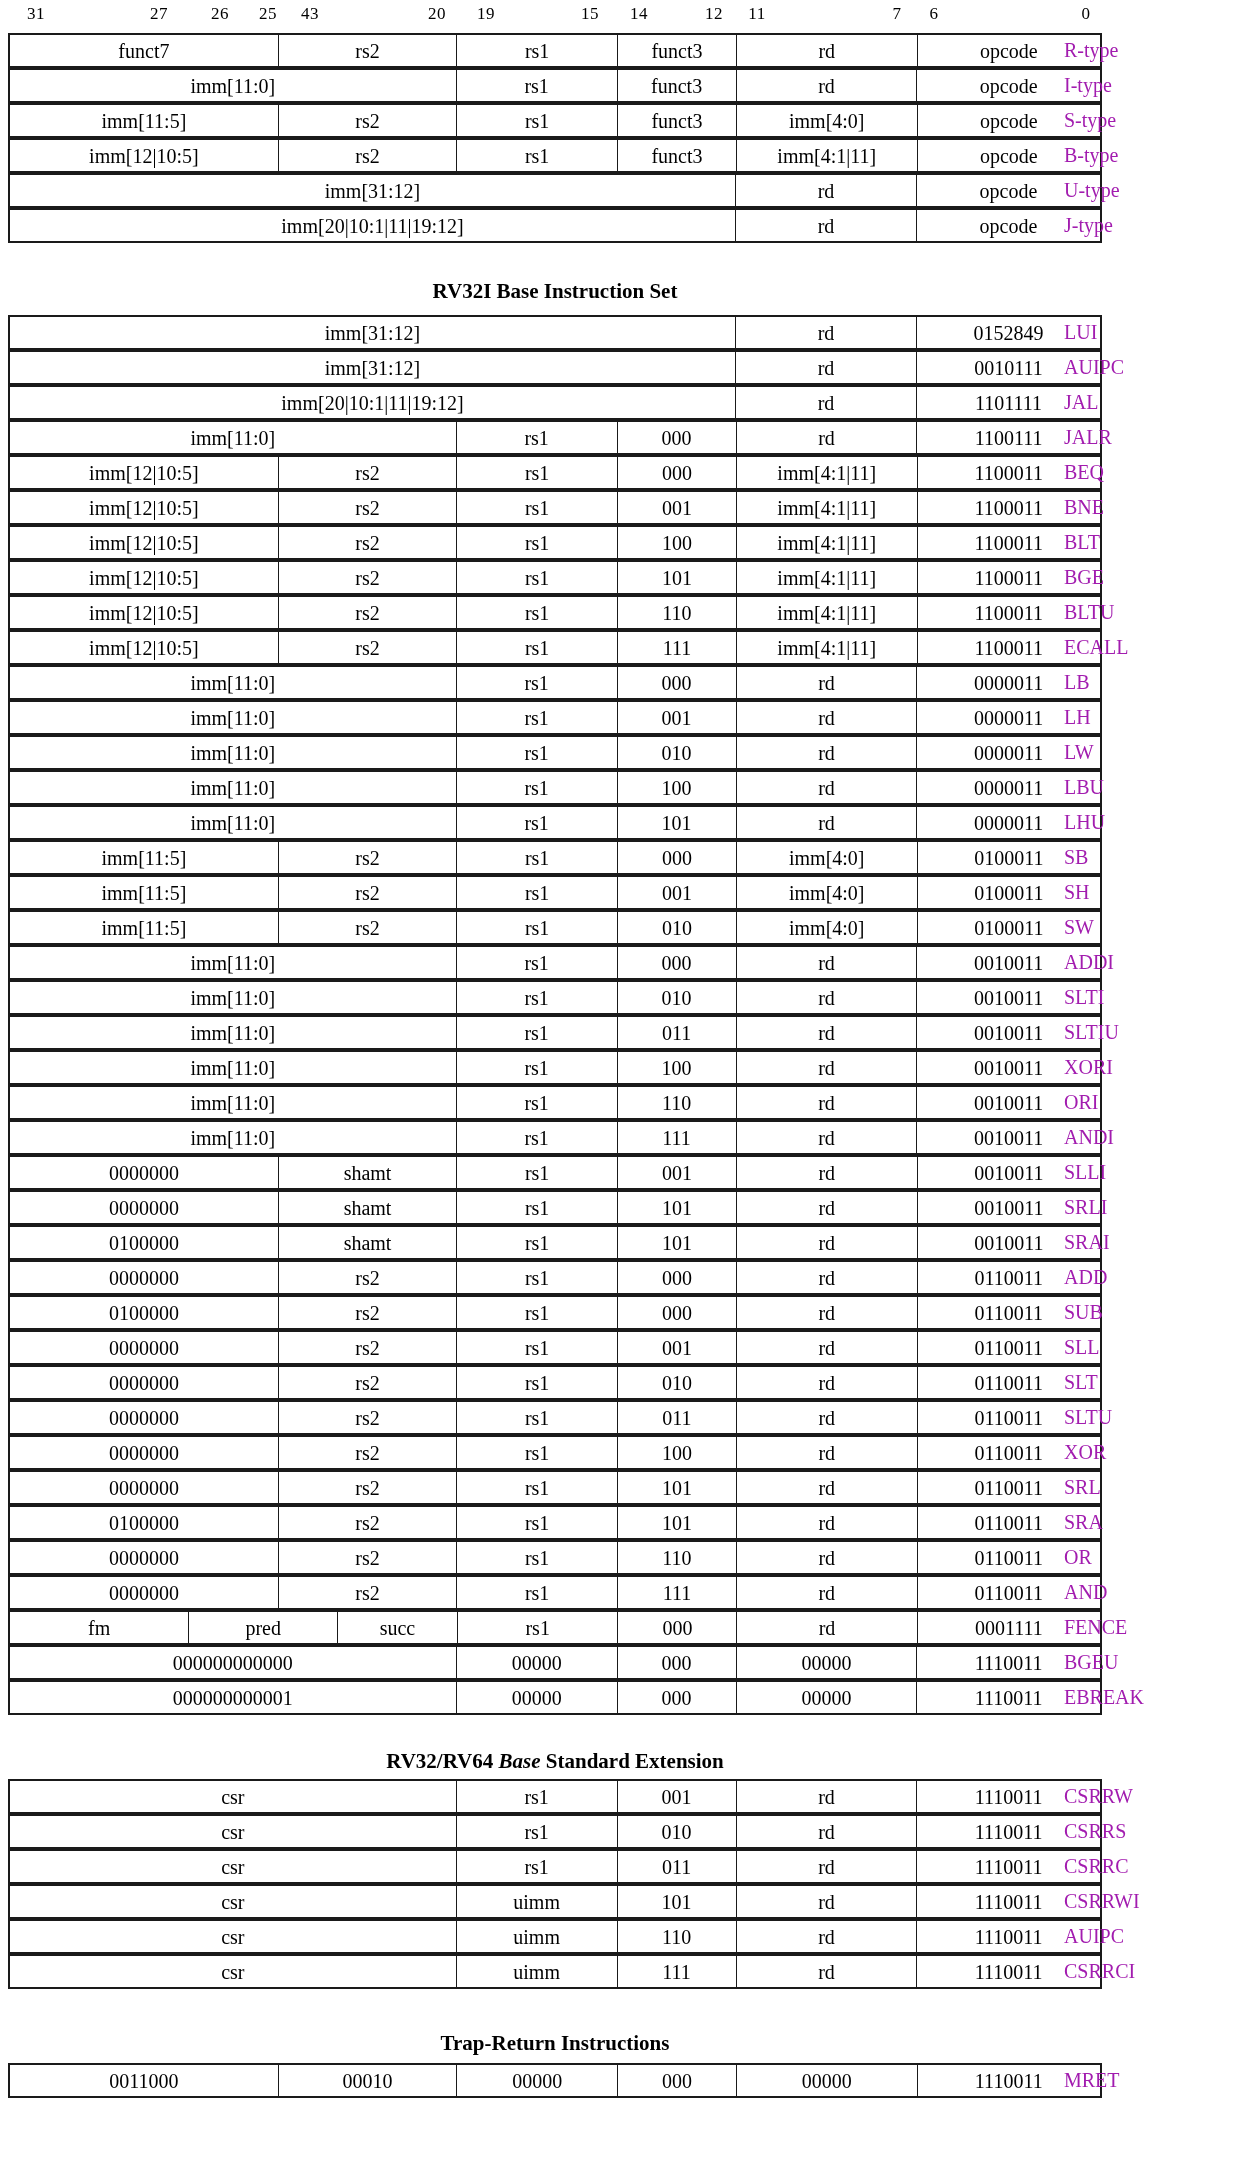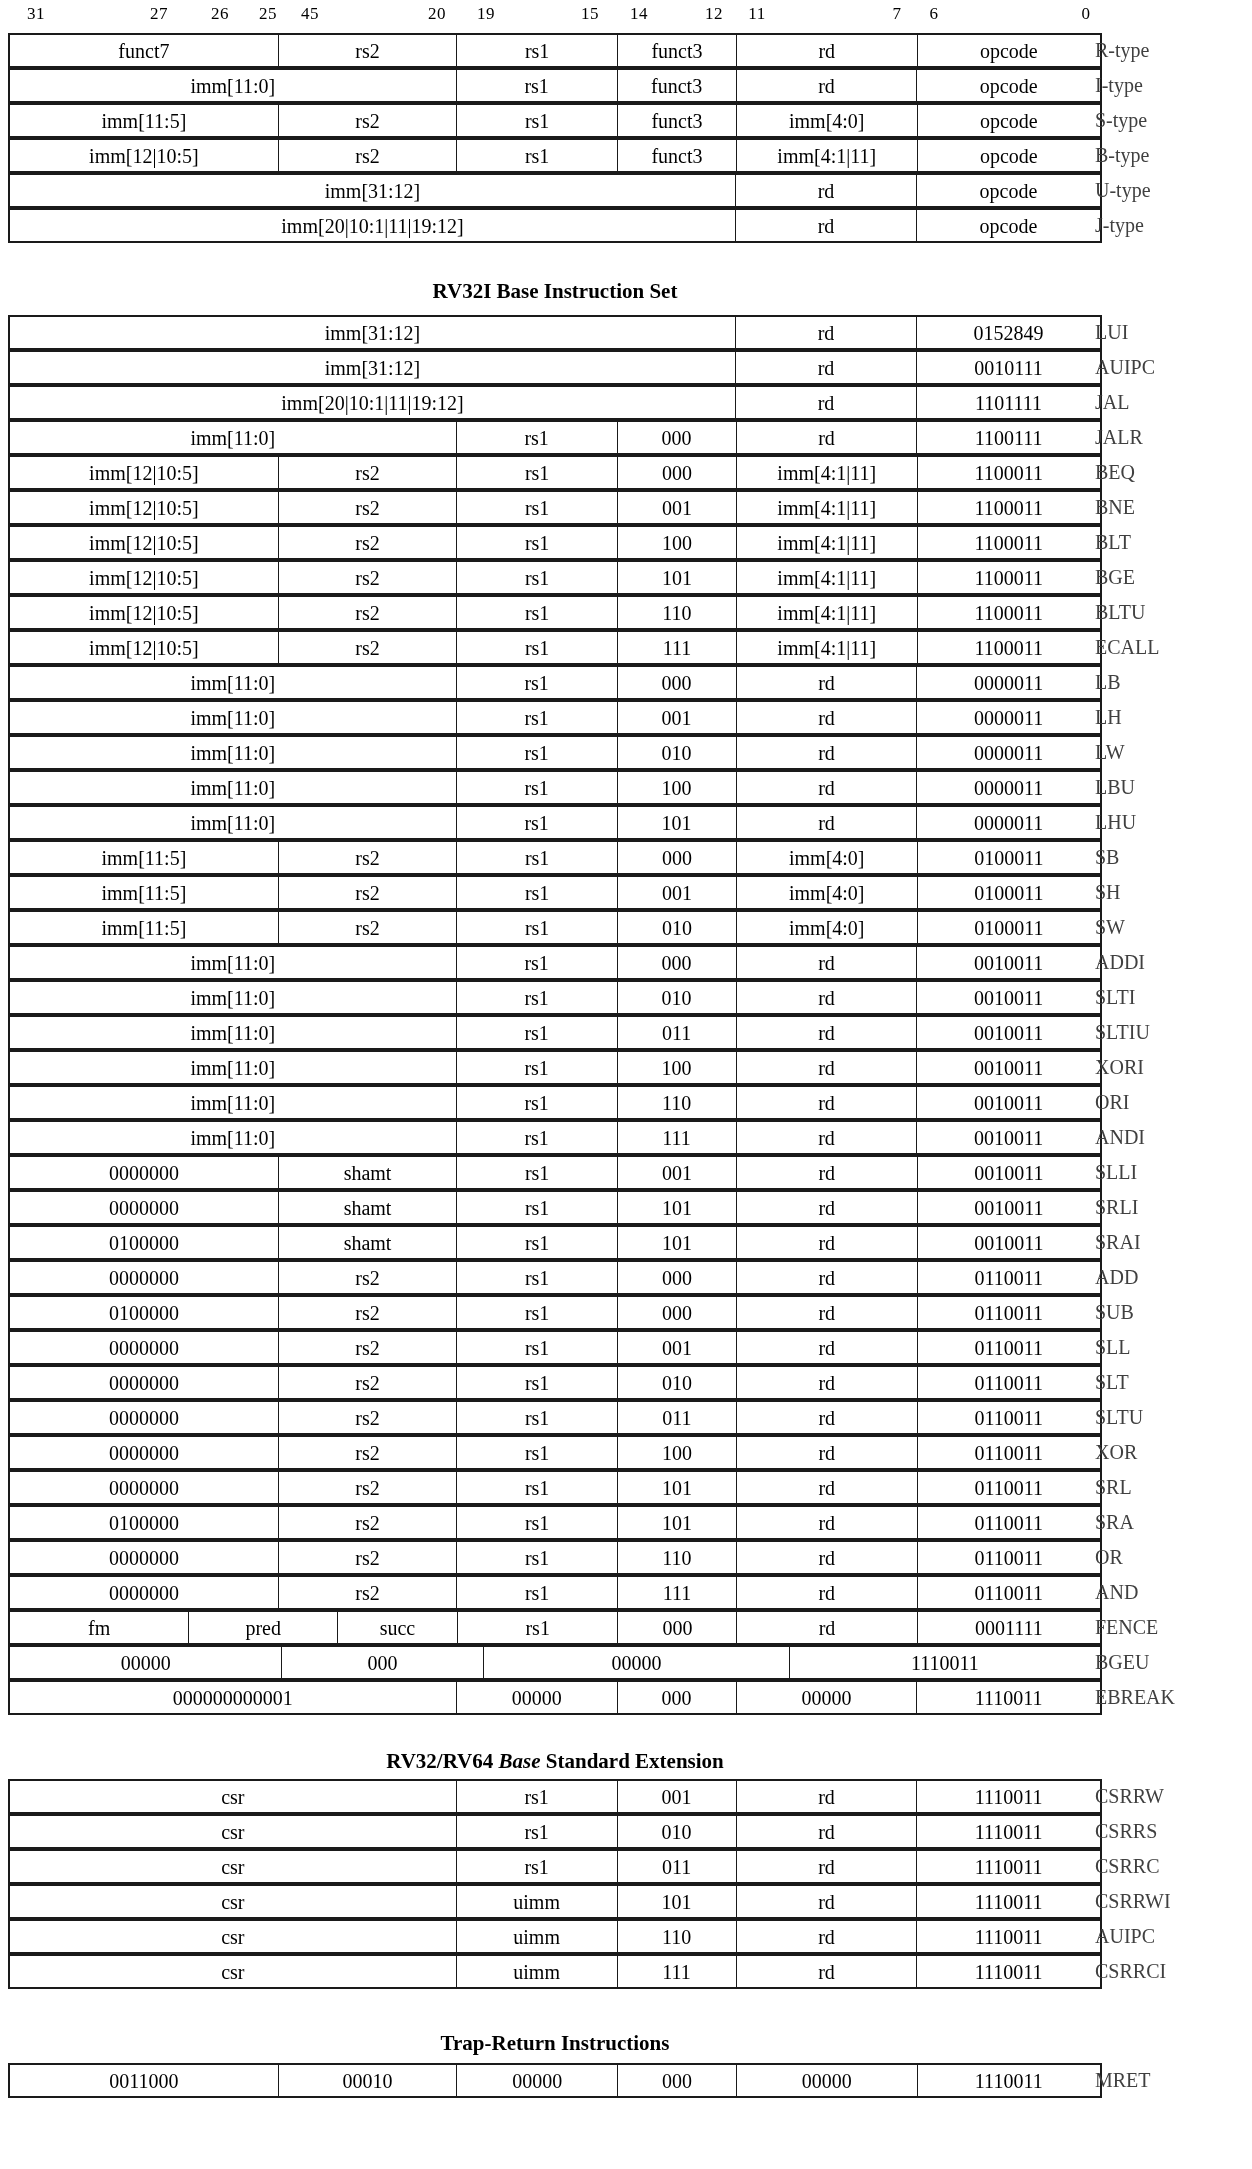--- a/index.html
+++ b/index.html
@@ -16,43 +16,43 @@
     display:flex;width:1094px;height:35px;box-sizing:border-box;
     border:2px solid #1a1a1a;background:#fff;
   }
   .cell{
     flex-basis:0;min-width:0;display:flex;align-items:center;justify-content:center;
     font-size:20px;line-height:1;border-right:1px solid #1a1a1a;
     overflow:hidden;white-space:nowrap;
   }
   .cell:last-child{border-right:none;}
   .mn{
-    position:absolute;left:1087px;top:0;height:35px;display:flex;align-items:center;
-    font-size:20px;white-space:nowrap;color:#404040;
+    position:absolute;left:1056px;top:0;height:35px;display:flex;align-items:center;
+    font-size:20px;white-space:nowrap;color:#a21caf;
   }
   .title{
     width:1094px;text-align:center;font-size:21px;font-weight:bold;
     line-height:28px;color:#000;
   }
   .t1{margin:34px 0 10px 0;}
   .t2{margin:32px 0 4px 0;}
   .t3{margin:40px 0 6px 0;}
   .it{font-style:italic;}
 </style>
 </head>
 <body>
 
 <div class="page">
 
   <div class="ruler">
       <span style="left: 28px;">31</span>
       <span style="left: 151px;">27</span>
       <span style="left: 212px;">26</span>
       <span style="left: 260px;">25</span>
-      <span style="left: 302px;">45</span>
+      <span style="left: 302px;">43</span>
       <span style="left: 429px;">20</span>
       <span style="left: 478px;">19</span>
       <span style="left: 582px;">15</span>
       <span style="left: 631px;">14</span>
       <span style="left: 706px;">12</span>
       <span style="left: 749px;">11</span>
       <span style="left: 889px;">7</span>
       <span style="left: 926px;">6</span>
       <span style="left: 1078px;">0</span>
     </div>
@@ -515,20 +515,21 @@
           <div class="cell" style="flex-grow: 120;">succ</div>
           <div class="cell" style="flex-grow: 161;">rs1</div>
           <div class="cell" style="flex-grow: 119;">000</div>
           <div class="cell" style="flex-grow: 181;">rd</div>
           <div class="cell" style="flex-grow: 184;">0001111</div>
         </div>
         <div class="mn">FENCE</div>
       </div>
       <div class="row">
         <div class="cells">
+          <div class="cell" style="flex-grow: 449;">000000000000</div>
           <div class="cell" style="flex-grow: 161;">00000</div>
           <div class="cell" style="flex-grow: 119;">000</div>
           <div class="cell" style="flex-grow: 181;">00000</div>
           <div class="cell" style="flex-grow: 184;">1110011</div>
         </div>
         <div class="mn">BGEU</div>
       </div>
       <div class="row">
         <div class="cells">
           <div class="cell" style="flex-grow: 449;">000000000001</div>

